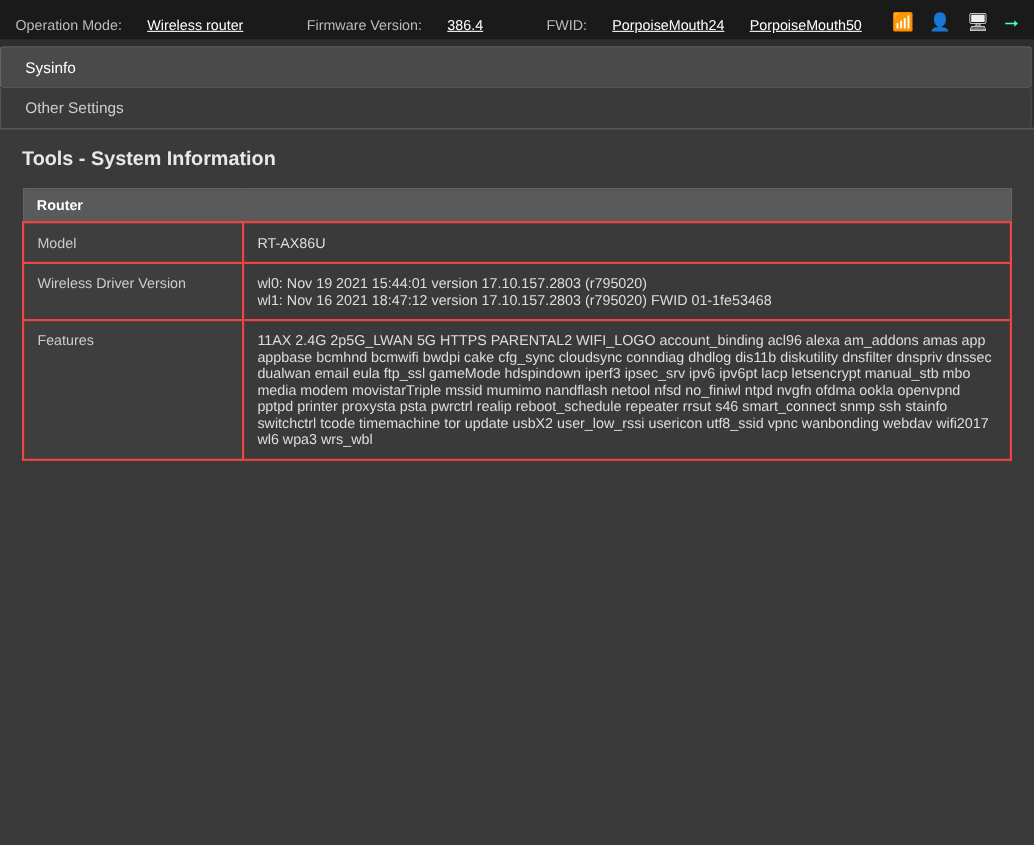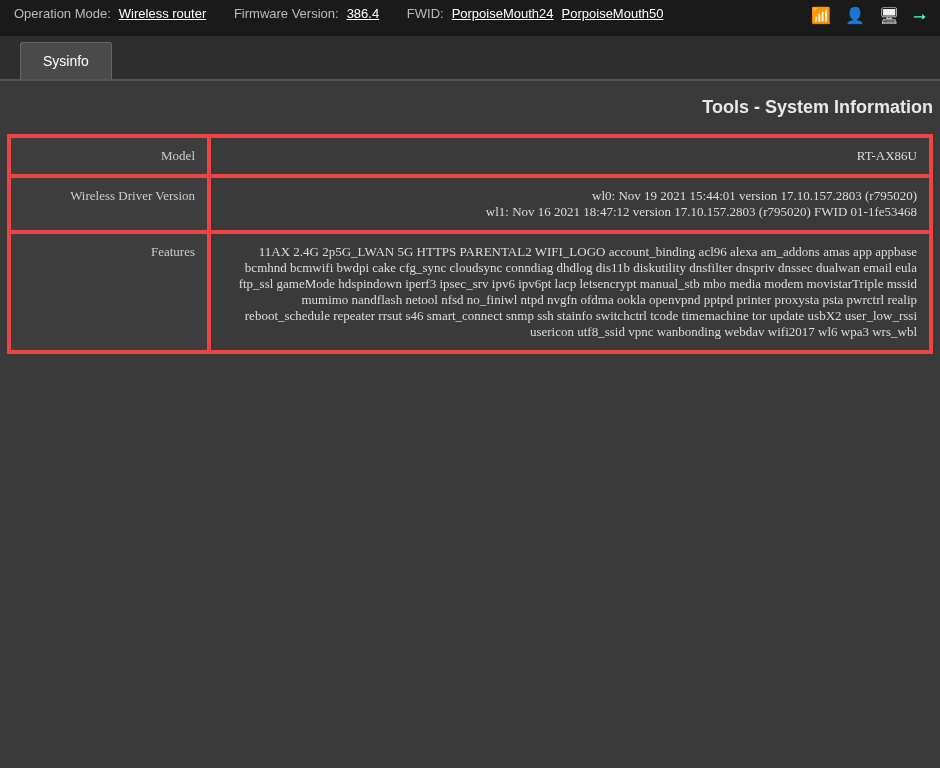--- a/index.html
+++ b/index.html
@@ -11,22 +11,22 @@
       width: 940px;
       min-height: 768px;
     }
 
     
     .top-bar {
       background: #1a1a1a;
       color: #ccc;
       padding: 6px 14px;
       display: flex;
-      align-items: flex-start;
-      gap: 8px;
+      align-items: flex-end;
+      gap: 23px;
       font-size: 13px;
       height: 36px;
     }
     .top-bar-text { color: #bbb; }
     .top-bar-link {
       color: #fff;
       text-decoration: underline;
       cursor: pointer;
     }
     .top-bar-sep { color: #666; margin: 0 4px; }
@@ -40,43 +40,43 @@
       color: #4fc; font-size: 16px;
     }
     .top-bar-icon.white { color: #eee; }
 
     
     .tabs {
       background: #2e2e2e;
       display: flex;
       border-bottom: 2px solid #555;
       padding-top: 6px;
-      padding-left: 20px;
+      padding-left: 0;
+      flex-direction: column;
     }
     .tab {
       padding: 10px 22px;
       cursor: pointer;
       color: #ccc;
       background: #3a3a3a;
       border: 1px solid #555;
       border-bottom: none;
       margin-right: 2px;
       font-size: 14px;
       border-radius: 3px 3px 0 0;
     }
     .tab.active {
       background: #4a4a4a;
       color: #fff;
       border-color: #666;
     }
 
     
     .page-content {
-      padding: 16px 7px;
-      text-align: right;
+      padding: 16px 20px;
     }
 
     .page-title {
       font-size: 18px;
       font-weight: bold;
       color: #e8e8e8;
       margin-bottom: 16px;
     }
 
     
@@ -86,24 +86,23 @@
       background: #3a3a3a;
     }
     .info-table .section-header td {
       background: #5a5a5a;
       color: #fff;
       font-weight: bold;
       padding: 7px 12px;
       border: 1px solid #666;
     }
     .info-table tr:not(.section-header) td {
-      border: 4px solid #ef4444;
+      border: 2px solid #ef4444;
       padding: 10px 12px;
       vertical-align: top;
-      font-family: Liberation Serif, serif;
     }
     .info-table tr:not(.section-header) td:first-child {
       width: 200px;
       color: #ccc;
       background: #3e3e3e;
     }
     .info-table tr:not(.section-header) td:last-child {
       color: #ddd;
       background: #3a3a3a;
     }
@@ -129,27 +128,31 @@
   <div class="top-bar-icons">
     <span class="top-bar-icon">📶</span>
     <span class="top-bar-icon white">👤</span>
     <span class="top-bar-icon white">🖥</span>
     <span class="top-bar-icon">⭢</span>
   </div>
 </div>
 
 <div class="tabs">
   <div class="tab active">Sysinfo</div>
+  <div class="tab">Other Settings</div>
 </div>
 
 <div class="page-content">
   <div class="page-title">Tools - System Information</div>
 
   <table class="info-table">
     <tbody>
+        <tr class="section-header">
+      <td colspan="2">Router</td>
+    </tr>
 
     <tr>
       <td>Model</td>
       <td>RT-AX86U</td>
     </tr>
 
 
 
 
     <tr>

